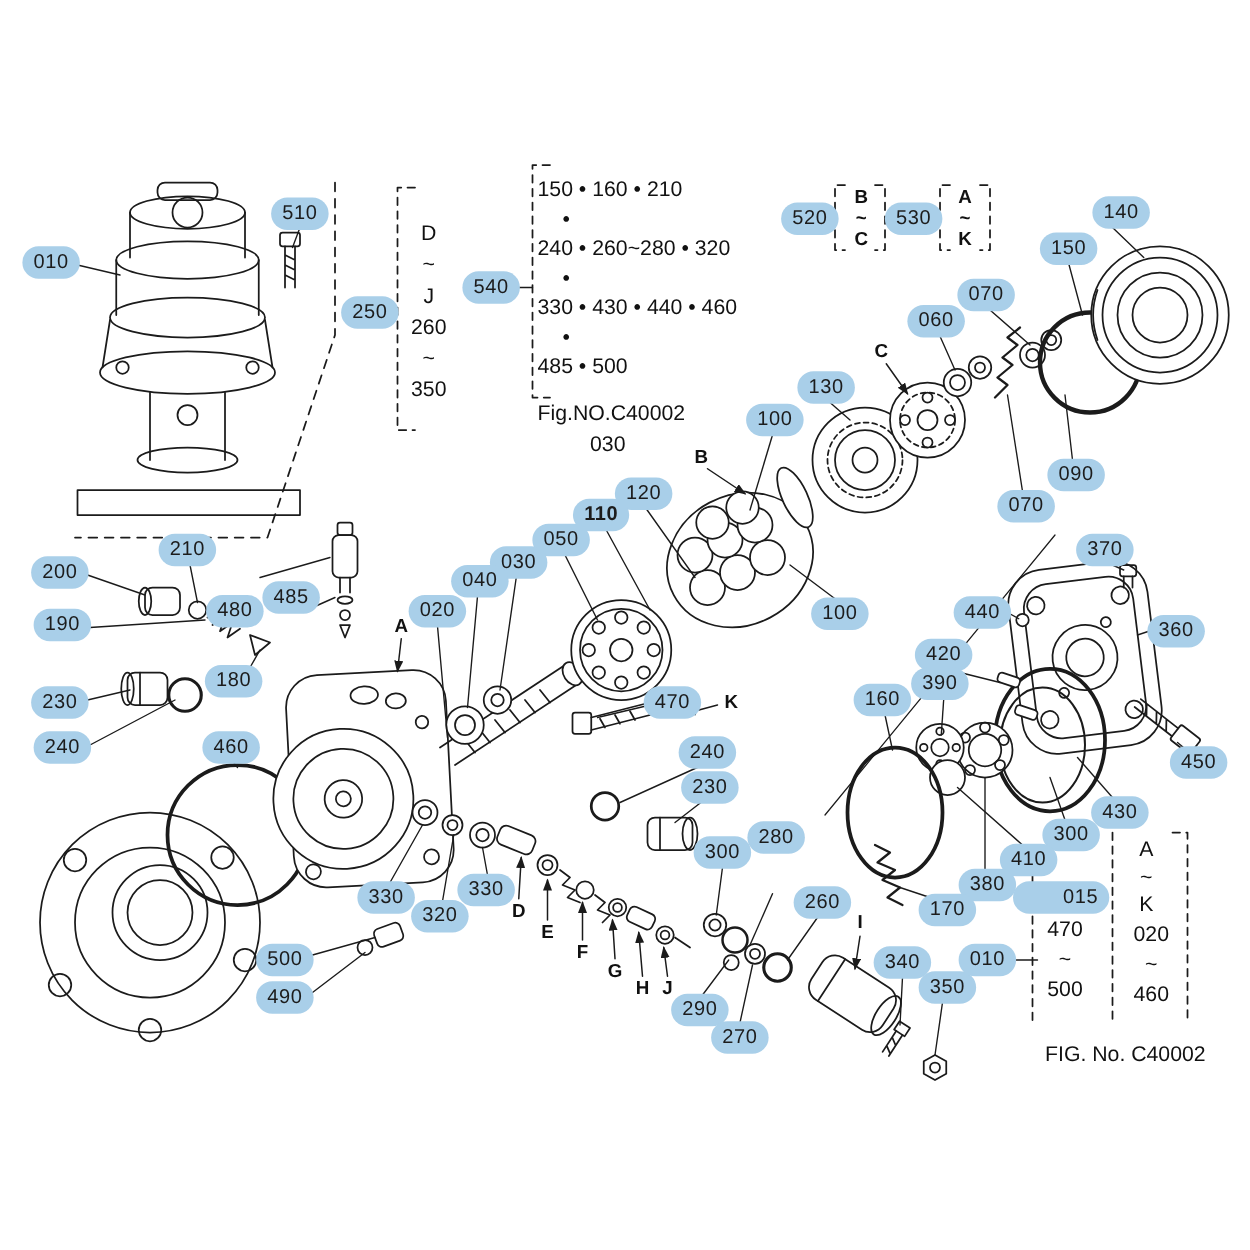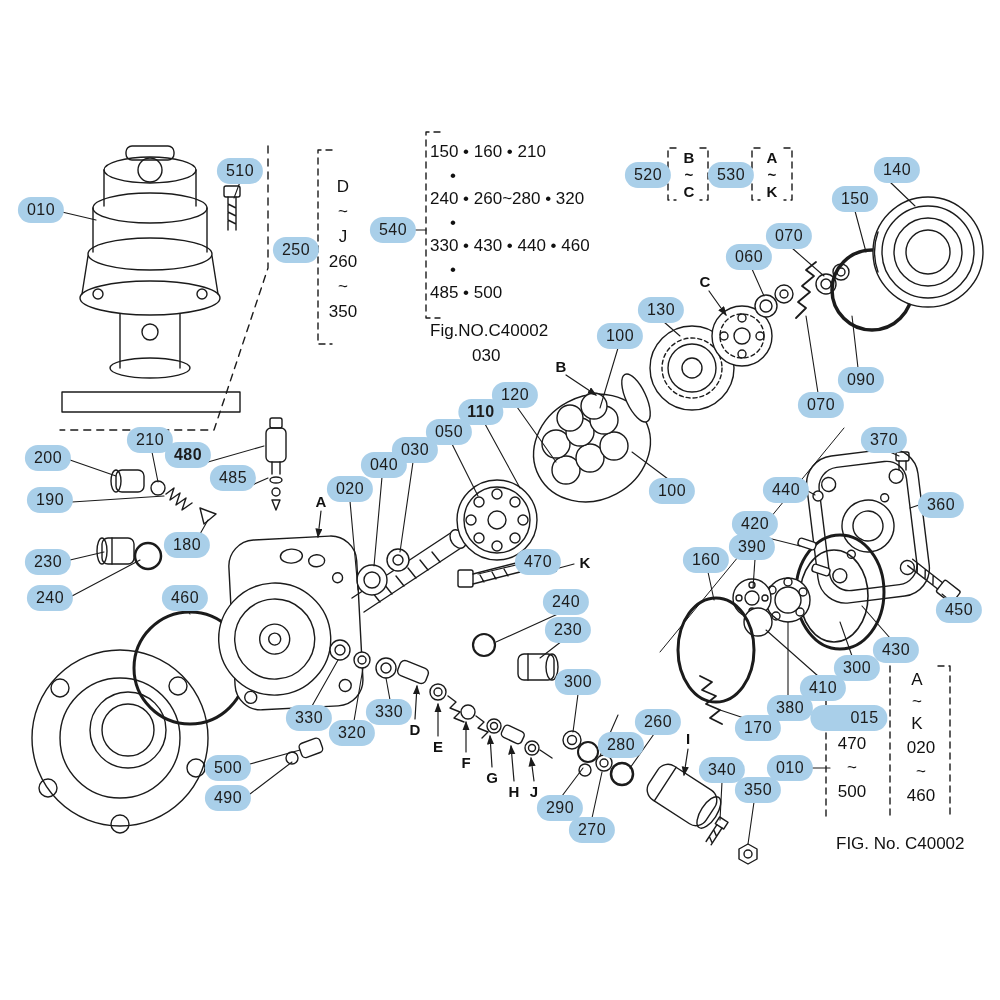--- a/index.html
+++ b/index.html
@@ -450,21 +450,21 @@
       <div class="callout" style="left: 861px; top: 380px;">090</div>
       <div class="callout" style="left: 821px; top: 405px;">070</div>
       <div class="callout" style="left: 884px; top: 440px;">370</div>
       <div class="callout" style="left: 515px; top: 395px;">120</div>
       <div class="callout" style="left: 481px; top: 412px; font-weight: bold;">110</div>
       <div class="callout" style="left: 449px; top: 432px;">050</div>
       <div class="callout" style="left: 415px; top: 450px;">030</div>
       <div class="callout" style="left: 384px; top: 465px;">040</div>
       <div class="callout" style="left: 150px; top: 440px;">210</div>
       <div class="callout" style="left: 48px; top: 458px;">200</div>
-      <div class="callout" style="left: 188px; top: 455px; font-weight: bold;">480</div>
+      <div class="callout" style="left: 188px; top: 489px;">480</div>
       <div class="callout" style="left: 233px; top: 478px;">485</div>
       <div class="callout" style="left: 50px; top: 500px;">190</div>
       <div class="callout" style="left: 350px; top: 489px;">020</div>
       <div class="callout" style="left: 672px; top: 491px;">100</div>
       <div class="callout" style="left: 786px; top: 490px;">440</div>
       <div class="callout" style="left: 941px; top: 505px;">360</div>
       <div class="callout" style="left: 755px; top: 524px;">420</div>
       <div class="callout" style="left: 752px; top: 547px;">390</div>
       <div class="callout" style="left: 187px; top: 545px;">180</div>
       <div class="callout" style="left: 48px; top: 562px;">230</div>
@@ -473,21 +473,21 @@
       <div class="callout" style="left: 50px; top: 598px;">240</div>
       <div class="callout" style="left: 185px; top: 598px;">460</div>
       <div class="callout" style="left: 566px; top: 602px;">240</div>
       <div class="callout" style="left: 568px; top: 630px;">230</div>
       <div class="callout" style="left: 959px; top: 610px; text-align: right;">450</div>
       <div class="callout" style="left: 896px; top: 650px;">430</div>
       <div class="callout" style="left: 857px; top: 668px;">300</div>
       <div class="callout" style="left: 823px; top: 688px;">410</div>
       <div class="callout" style="left: 790px; top: 708px;">380</div>
       <div class="callout" style="left: 578px; top: 682px;">300</div>
-      <div class="callout" style="left: 621px; top: 745px;">280</div>
+      <div class="callout" style="left: 621px; top: 670px;">280</div>
       <div class="callout" style="left: 658px; top: 722px;">260</div>
       <div class="callout" style="left: 758px; top: 728px;">170</div>
       <div class="callout" style="left: 309px; top: 718px;">330</div>
       <div class="callout" style="left: 352px; top: 733px;">320</div>
       <div class="callout" style="left: 389px; top: 712px;">330</div>
       <div class="callout" style="left: 849px; top: 718px; padding-left: 40px;">015</div>
       <div class="callout" style="left: 722px; top: 770px;">340</div>
       <div class="callout" style="left: 758px; top: 790px;">350</div>
       <div class="callout" style="left: 790px; top: 768px;">010</div>
       <div class="callout" style="left: 228px; top: 768px;">500</div>

